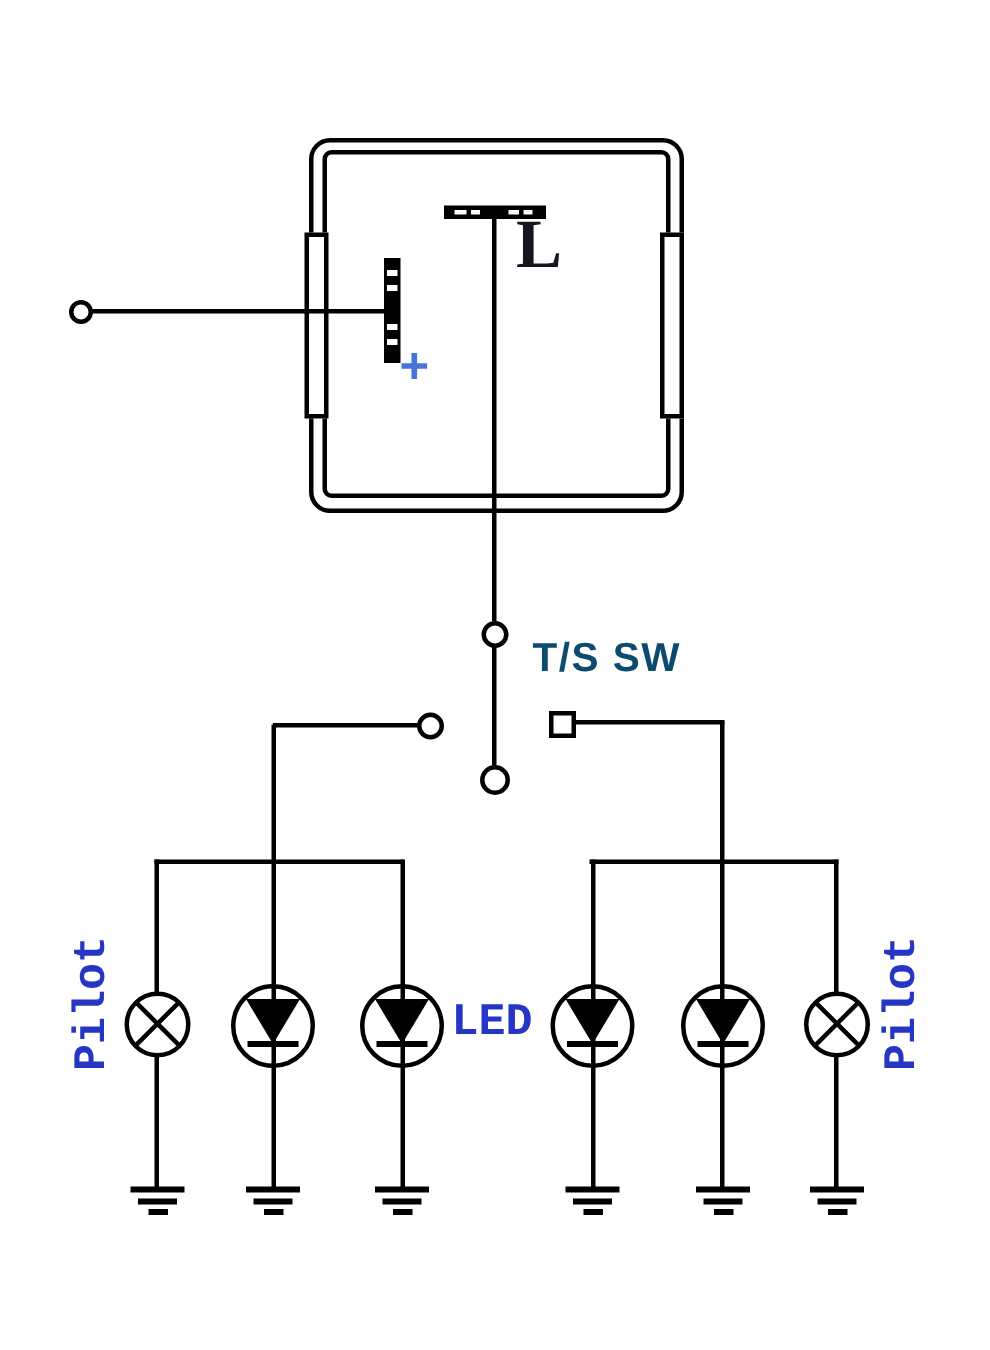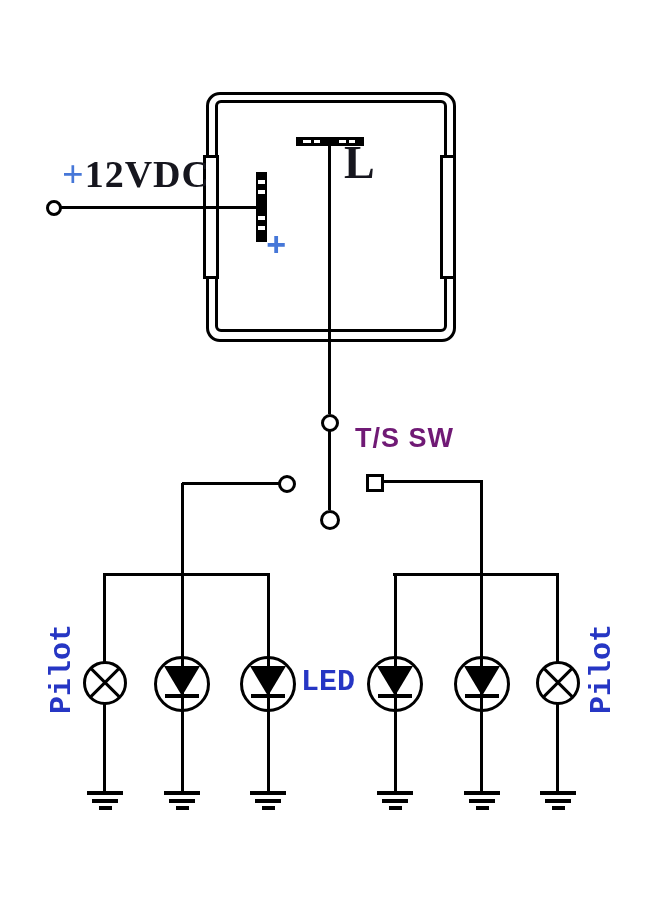--- a/index.html
+++ b/index.html
@@ -38,21 +38,21 @@
   
   .lbl{position:absolute;z-index:6;white-space:nowrap;}
   .lbl-supply{left:62px;top:152px;font-family:"Liberation Serif",serif;font-weight:bold;
               font-size:38px;color:#16161e;letter-spacing:1px;}
   .lbl-supply .plus{color:#4677d8;}
   .lbl-L{left:344px;top:136px;font-family:"Liberation Serif",serif;font-weight:bold;
          font-size:46px;color:#16161e;}
   .lbl-capplus{left:266px;top:228px;font-family:"Liberation Mono",monospace;font-weight:bold;
                font-size:34px;color:#4677d8;}
   .lbl-switch{left:355px;top:423px;font-family:"Liberation Sans",sans-serif;font-weight:bold;
-              font-size:27px;color:#701a75;letter-spacing:1px;}
+              font-size:27px;color:#0c4a6e;letter-spacing:1px;}
   .lbl-led{left:301px;top:665px;font-family:"Liberation Mono",monospace;font-weight:bold;
            font-size:30px;color:#2636c4;}
   .lbl-pilot{width:126px;height:32px;text-align:center;line-height:32px;
              font-family:"Liberation Mono",monospace;font-weight:bold;font-size:30px;
              color:#2636c4;transform:rotate(-90deg);}
   .lbl-pilot-left{left:-1px;top:653px;}
   .lbl-pilot-right{left:539px;top:653px;}
 </style>
 </head>
 <body>
@@ -151,21 +151,20 @@
       <div class="g1"></div>
       <div class="g2"></div>
       <div class="g3"></div>
     </div>
   <div class="gnd" style="left:540px;top:791px;">
       <div class="g1"></div>
       <div class="g2"></div>
       <div class="g3"></div>
     </div>
 
-  <div class="lbl lbl-supply"><span class="plus">+</span><span>12VDC</span></div>
 
   <div class="lbl lbl-L">L</div>
 
   <div class="lbl lbl-capplus">+</div>
 
   <div class="lbl lbl-switch">T/S SW</div>
 
   <div class="lbl lbl-led">LED</div>
 
   <div class="lbl lbl-pilot lbl-pilot-left">Pilot</div>

